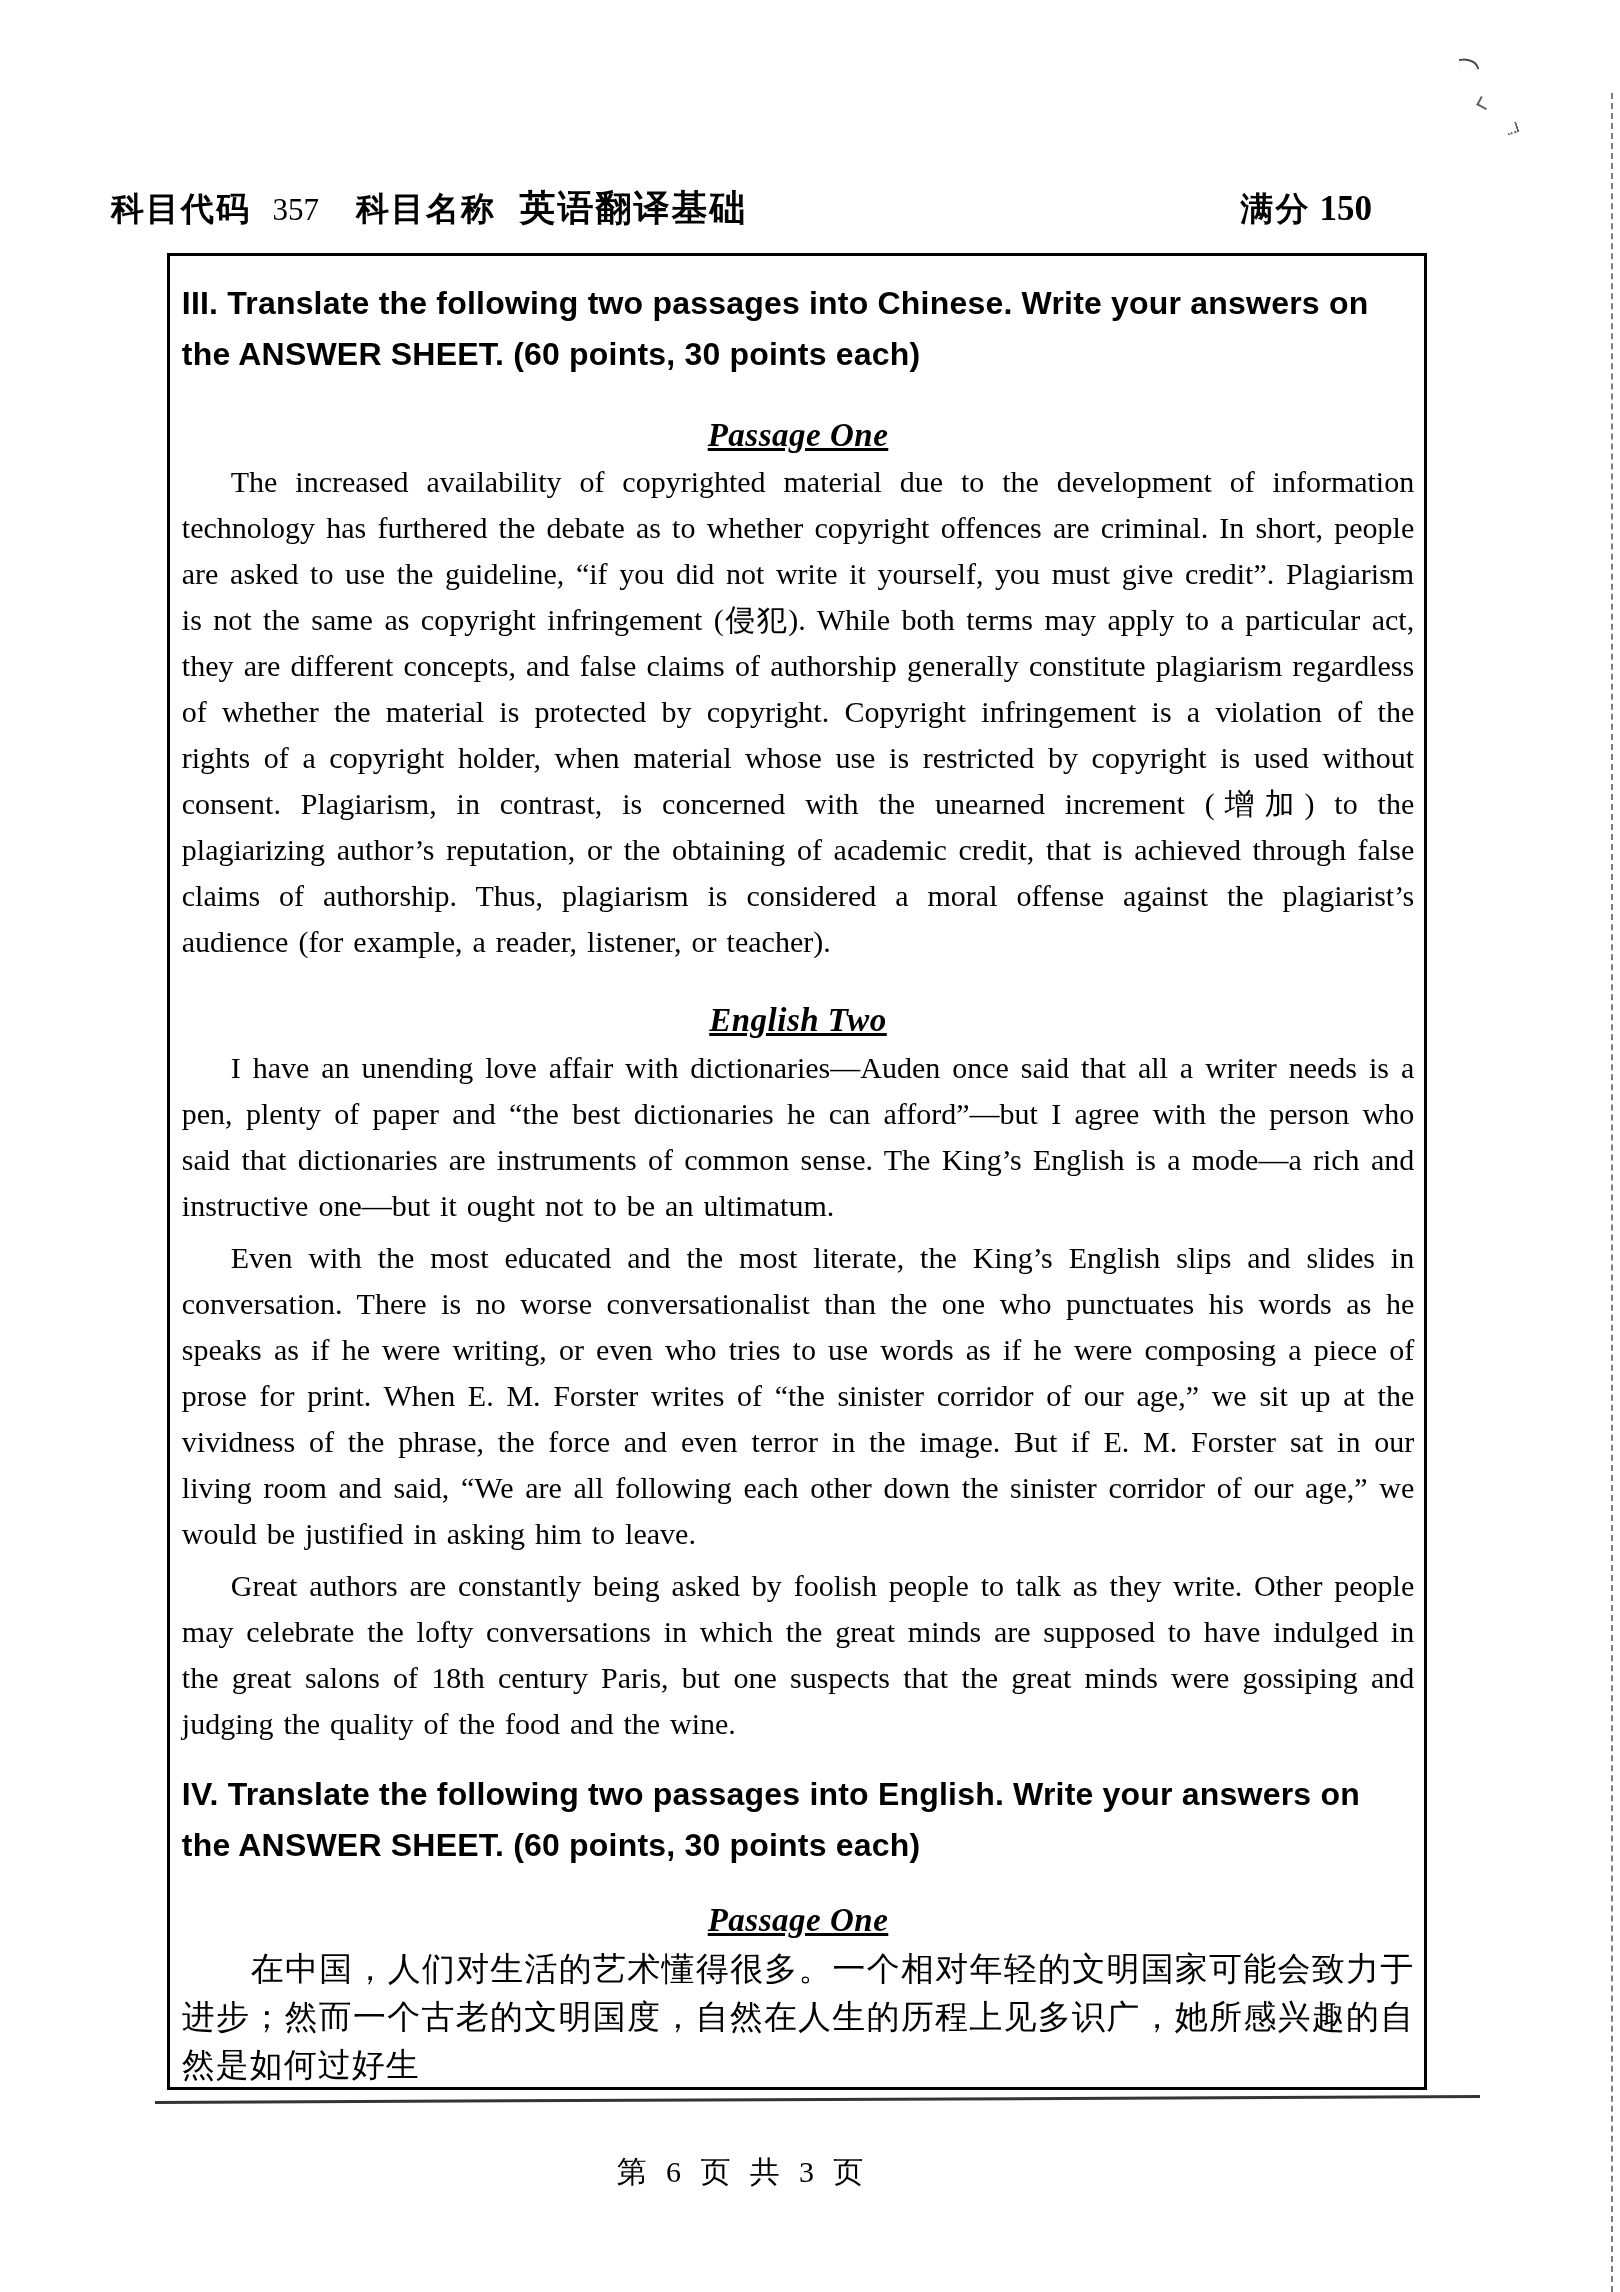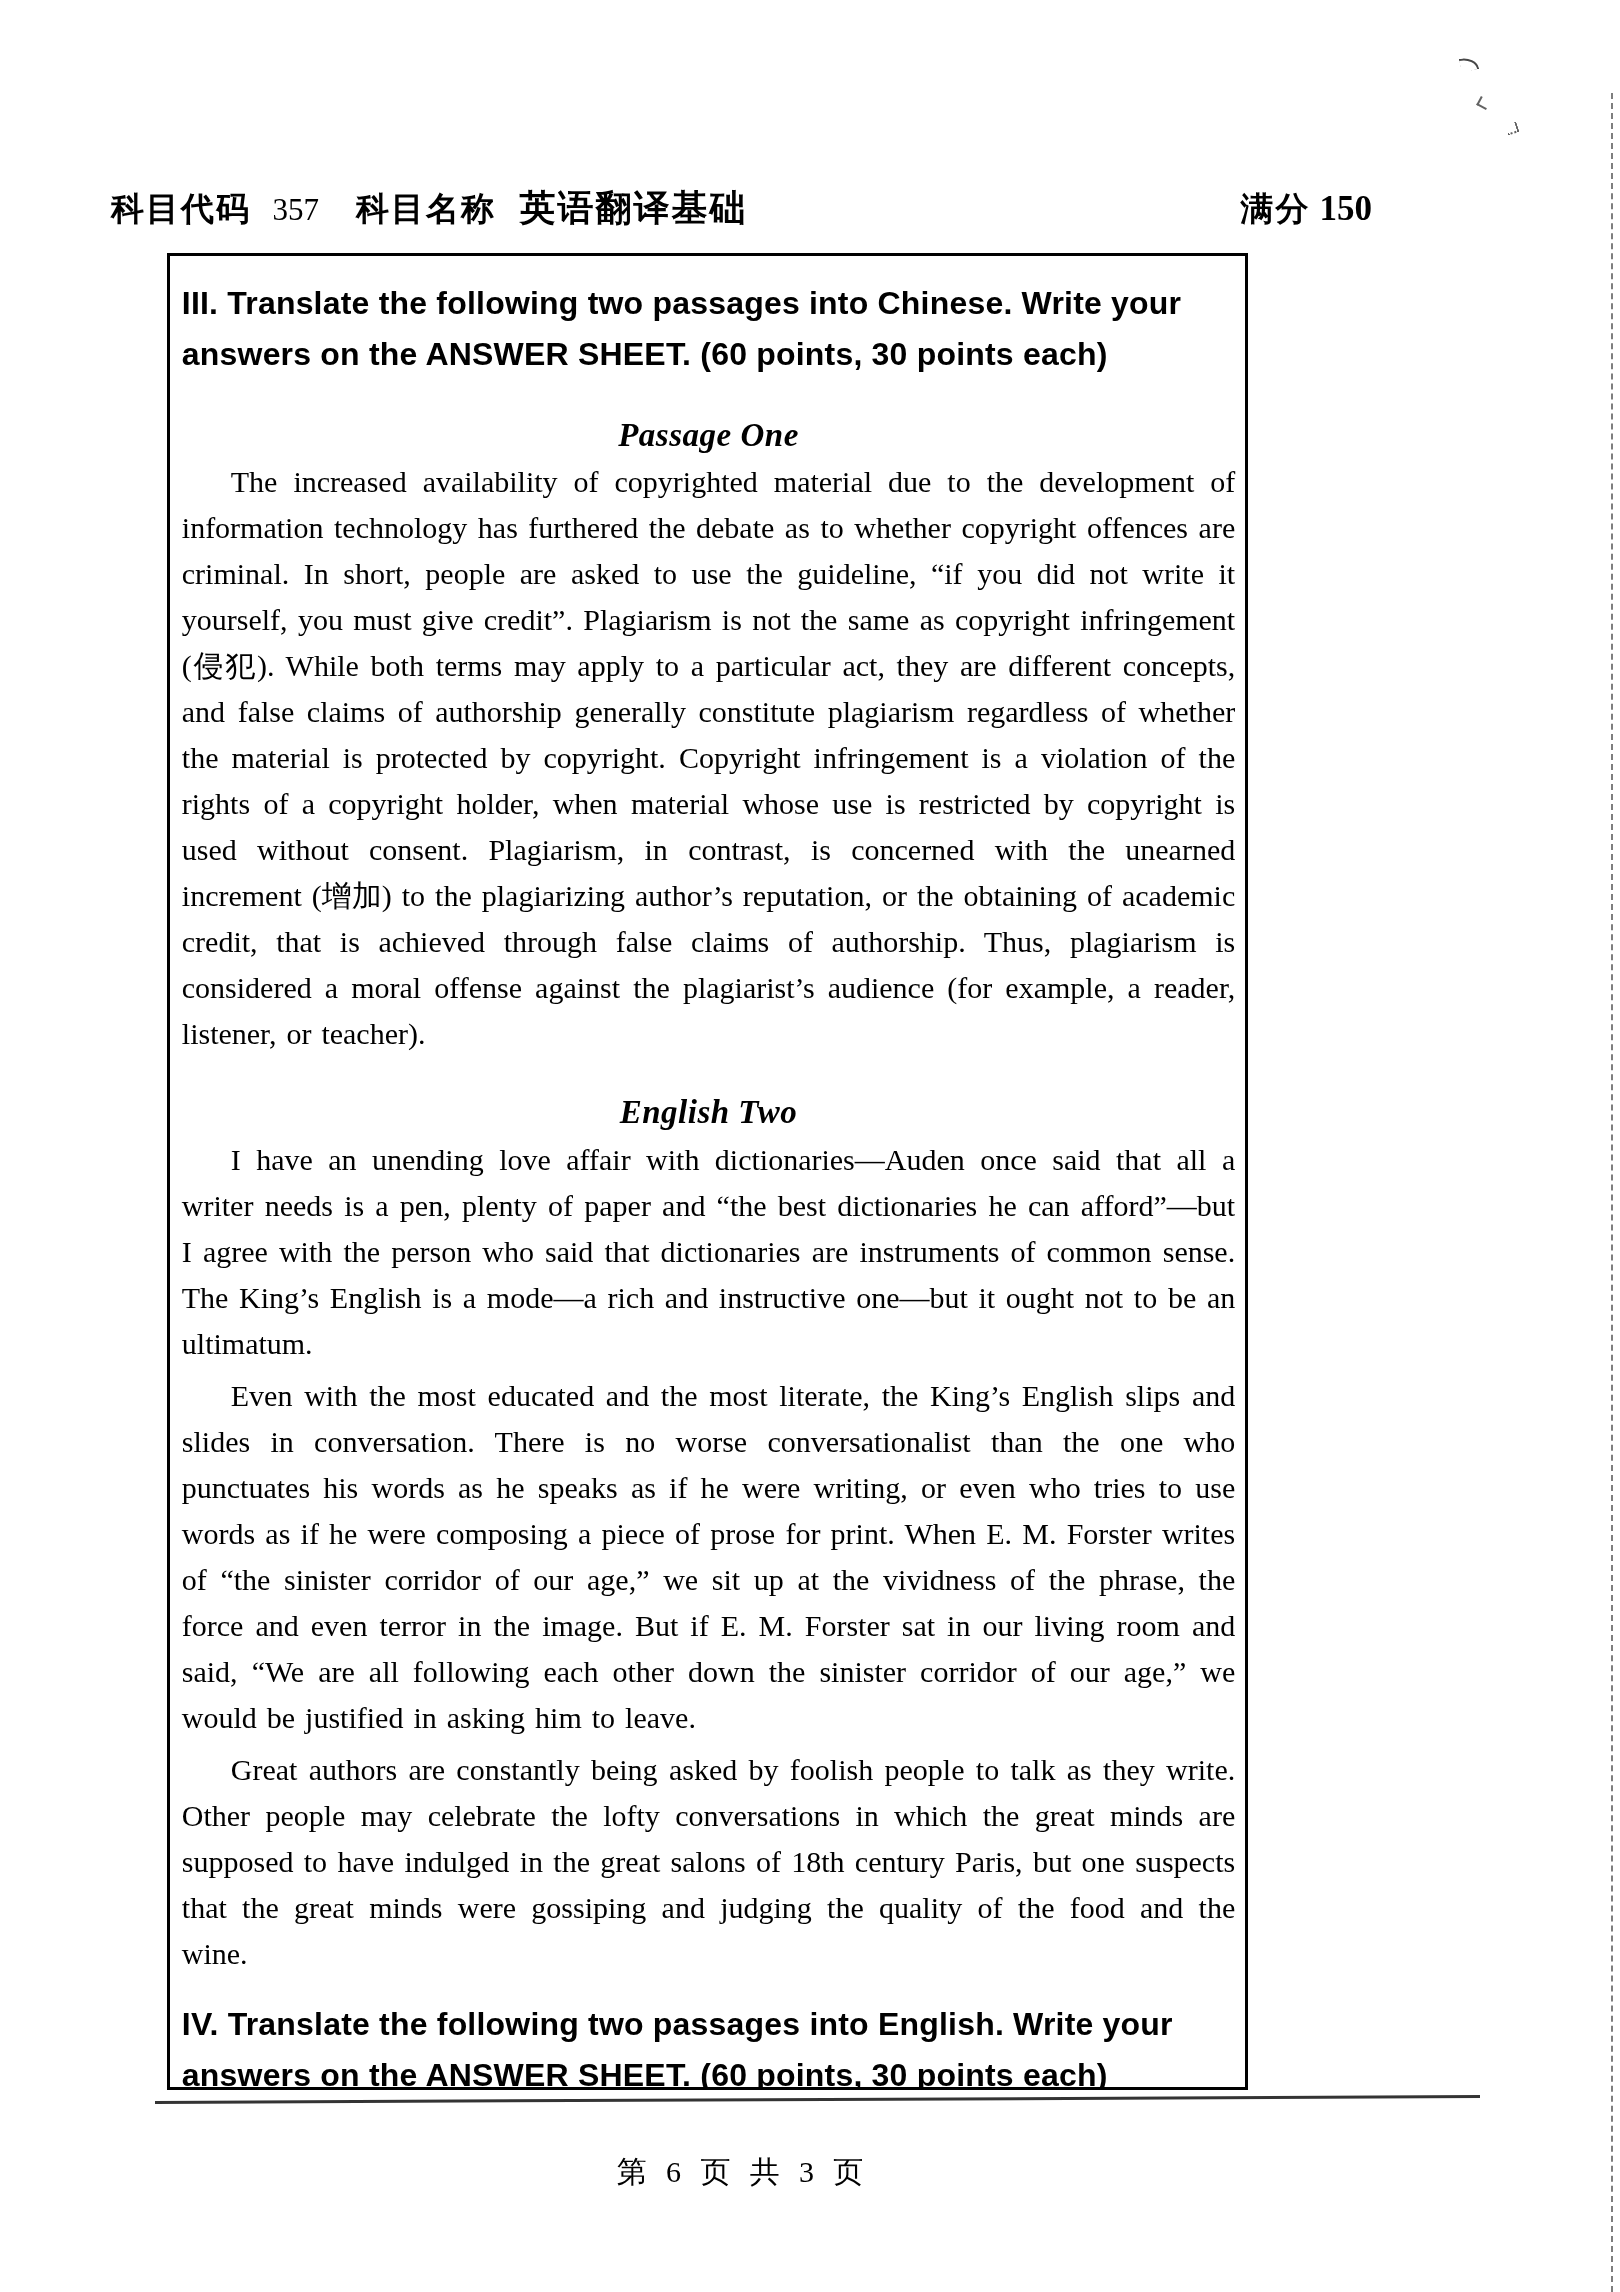--- a/index.html
+++ b/index.html
@@ -31,21 +31,21 @@
   .hdr-label { font-weight: 600; letter-spacing: 2px; }
   .hdr-code  { font-weight: normal; font-size: 31px; margin: 0 37px 0 21.6px; font-family: "Liberation Serif", serif; }
   .hdr-name  { font-weight: bold; font-size: 36px; margin-left: 23.5px; letter-spacing: 2px; }
   .hdr-score { font-weight: bold; font-size: 35px; margin-left: 9px; }
 
   
   .content-box {
     position: absolute;
     left: 167px;
     top: 253px;
-    width: 1081px;
+    width: 1260px;
     height: 1837px;
     box-sizing: border-box;
     border: 3.9px solid #000;
     padding: 0 9.8px 0 11.8px;
     overflow: hidden;
     background: #fff;
   }
   .bottom-border-echo {
     position: absolute;
     left: 155px;
@@ -67,20 +67,21 @@
   }
   .section-heading.second { margin-top: 22px; }
 
   .passage-title {
     font-size: 33px;
     font-weight: bold;
     font-style: italic;
     text-align: center;
     margin: 37px 0 5.9px 0;
     letter-spacing: 0.5px;
+    text-decoration: underline;
   }
   .passage-title.tight { margin-top: 31px; }
 
   .para {
     font-size: 30px;
     line-height: 46px;
     text-align: justify;
     text-indent: 49px;
     margin: 5.9px 0 0 0;
     word-spacing: 2.5px;

